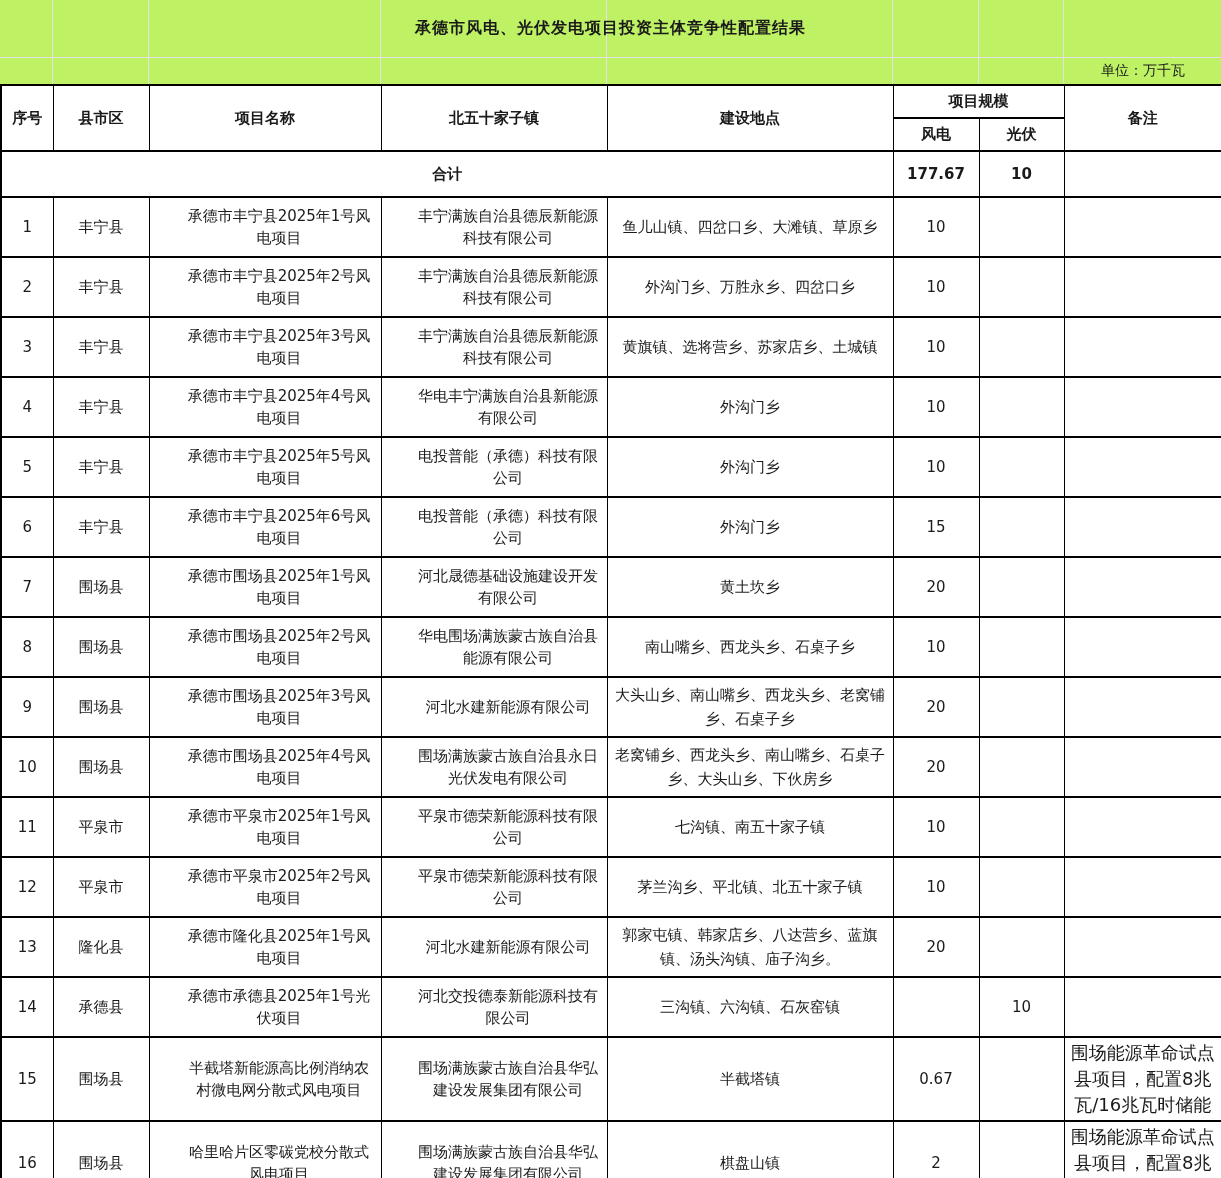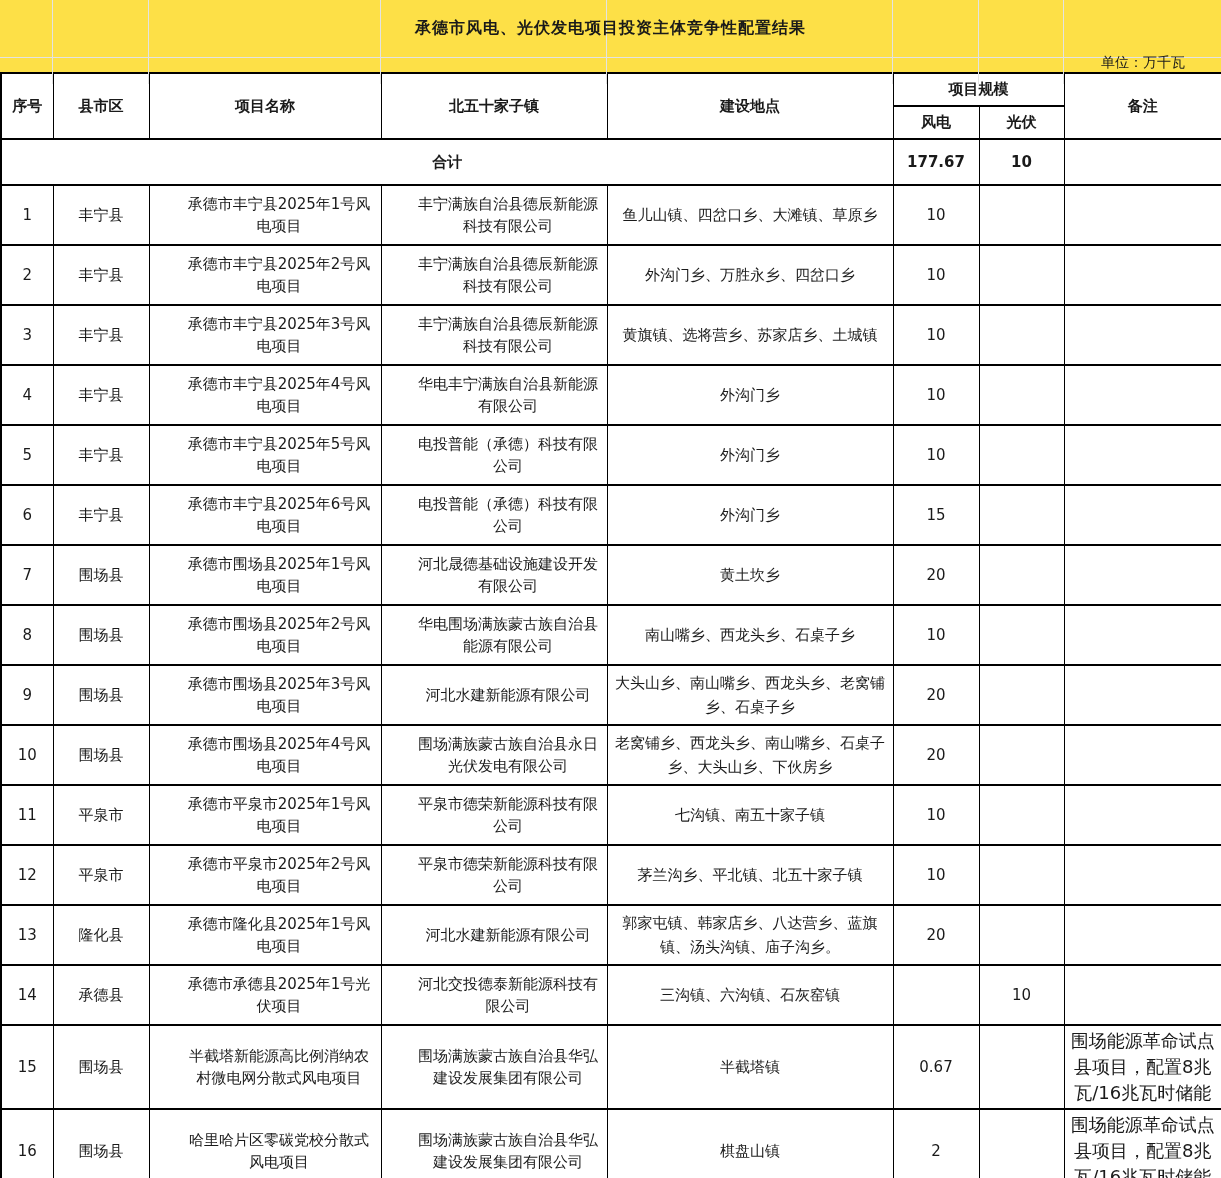--- a/index.html
+++ b/index.html
@@ -1,32 +1,32 @@
 <!DOCTYPE html>
 <html lang="zh"><head>
 <meta charset="utf-8">
 <style>
   html,body{margin:0;padding:0;background:#ffffff;}
   .page{
     position:relative;
     width:1221px;height:1178px;
-    background:#fde047;
+    background:#bef264;
     font-family:"DejaVu Sans","Liberation Sans",sans-serif;
     color:#1a1a1a;
     overflow:hidden;
   }
   
   .title-band{
     position:relative;height:57px;
     display:flex;align-items:center;justify-content:center;
   }
   .doc-title{font-size:16px;font-weight:bold;letter-spacing:1px;}
   .unit-band{
-    position:relative;height:15px;
-    display:flex;align-items:flex-end;justify-content:flex-end;
+    position:relative;height:27px;
+    display:flex;align-items:center;justify-content:flex-end;
     padding-right:36px;box-sizing:border-box;
     font-size:14px;
   }
   .gridlines{position:absolute;top:0;left:0;width:1221px;height:84px;pointer-events:none;}
   .gridlines .v{position:absolute;top:0;width:1px;height:84px;background:#e3e3e3;}
   .gridlines .h{position:absolute;left:0;top:57px;width:1221px;height:1px;background:#e3e3e3;}
 
   
   table.alloc{
     border-collapse:collapse;table-layout:fixed;

